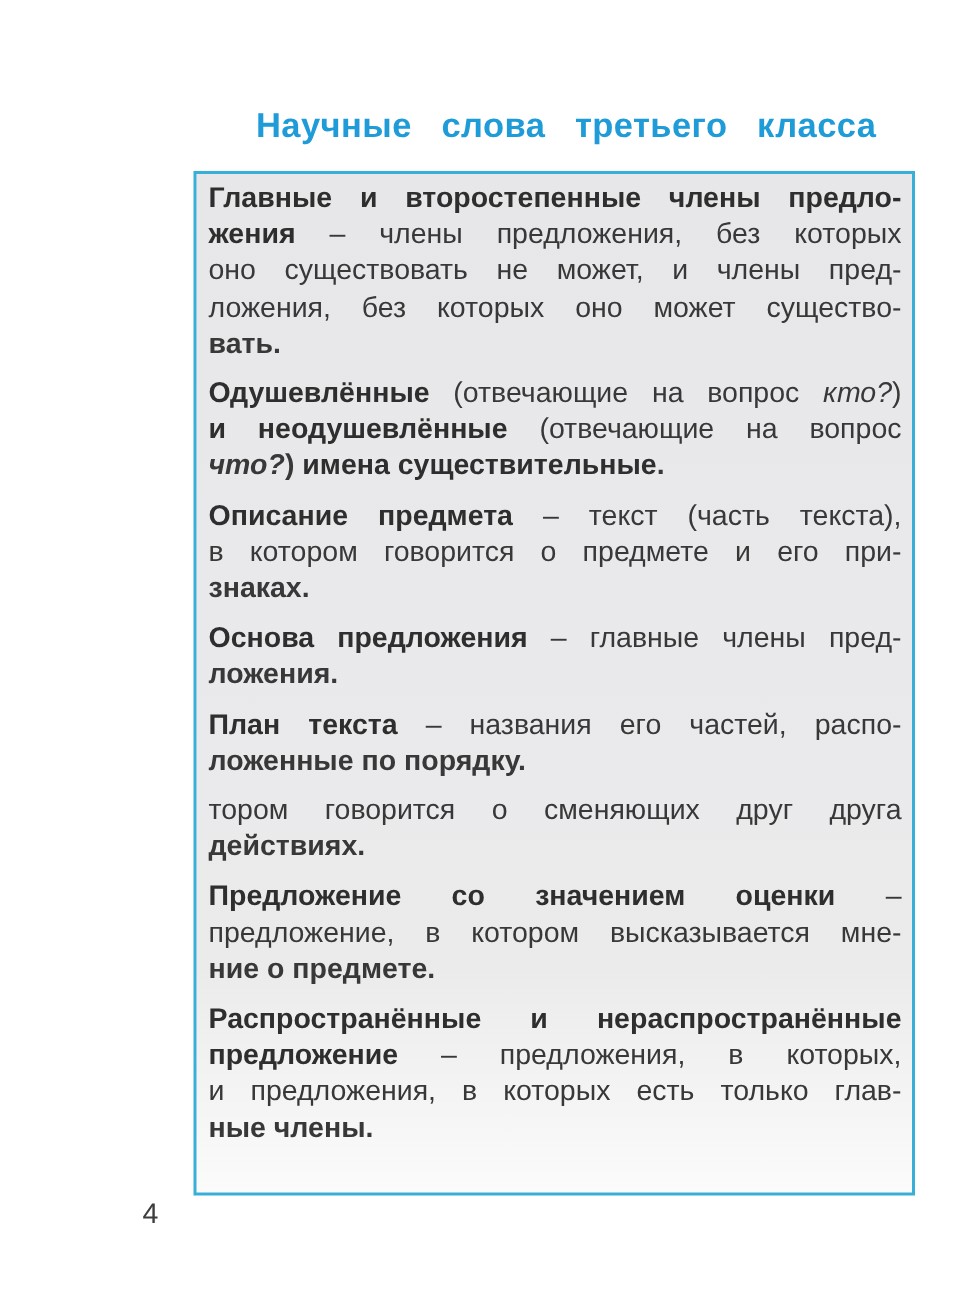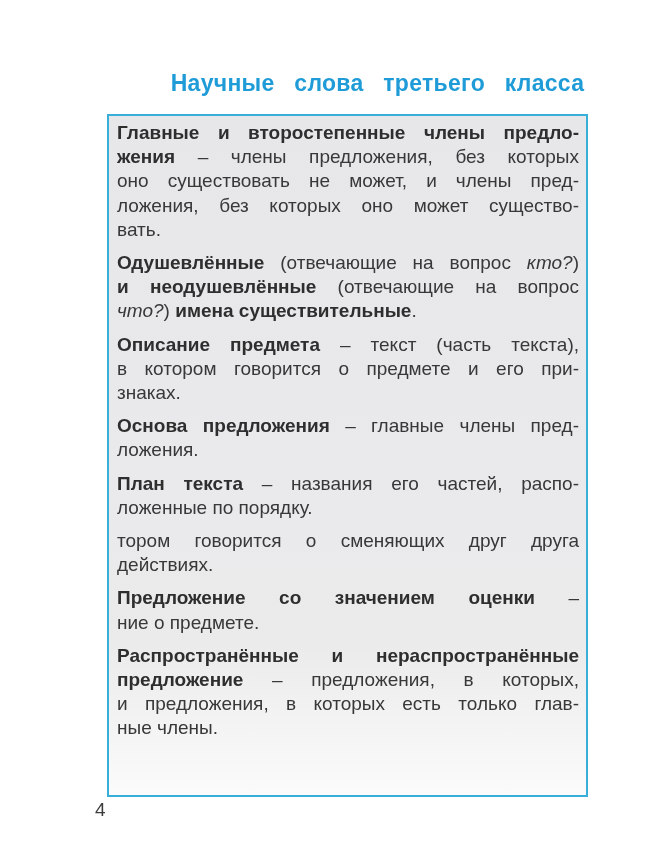--- a/index.html
+++ b/index.html
@@ -26,21 +26,21 @@
     width:481px;
     text-align:center;
     font-size:23px;
     font-weight:bold;
     letter-spacing:0.3px;
     word-spacing:13px;
     color:var(--title-blue);
   }
   .definitions-box{
     box-sizing:border-box;
-    margin:17px 0 0 65px;
+    margin:17px 0 0 87px;
     width:481px;
     min-height:683px;
     border:2px solid var(--border-cyan);
     background:linear-gradient(to bottom,#e7e7e9 0%,#eaeaec 60%,#ebebeb 78%,#fbfbfb 100%);
     padding:5px 7px 8px 8px;
     color:var(--text-dark);
     font-size:19px;
   }
   .def{
     margin:0 0 9px 0;
@@ -48,20 +48,21 @@
   .def:last-child{margin-bottom:0;}
   .line{
     display:block;
     line-height:24.2px;
     text-align:justify;
     text-align-last:justify;
     white-space:normal;
   }
   .line.last{
     text-align-last:left;
+    font-weight:bold;
   }
   .def b{color:#2e2e2e;}
   .def i{font-style:italic;}
   .page-number{
     position:absolute;
     left:95px;
     top:799px;
     font-size:19px;
     color:#3c3c3c;
   }
@@ -97,20 +98,21 @@
       <div class="def">
         <div class="line"><b>План текста</b><span> – названия его частей, распо-</span></div>
         <div class="line last"><span>ложенные по порядку.</span></div>
       </div>
       <div class="def">
         <div class="line"><span>тором говорится о сменяющих друг друга</span></div>
         <div class="line last"><span>действиях.</span></div>
       </div>
       <div class="def">
         <div class="line"><b>Предложение со значением оценки</b><span> –</span></div>
+        <div class="line"><span>предложение, в котором высказывается мне-</span></div>
         <div class="line last"><span>ние о предмете.</span></div>
       </div>
       <div class="def">
         <div class="line"><b>Распространённые и нераспространённые</b></div>
         <div class="line"><b>предложение</b><span> – предложения, в которых,</span></div>
         <div class="line"><span>и предложения, в которых есть только глав-</span></div>
         <div class="line last"><span>ные члены.</span></div>
       </div>
     </div>
 

